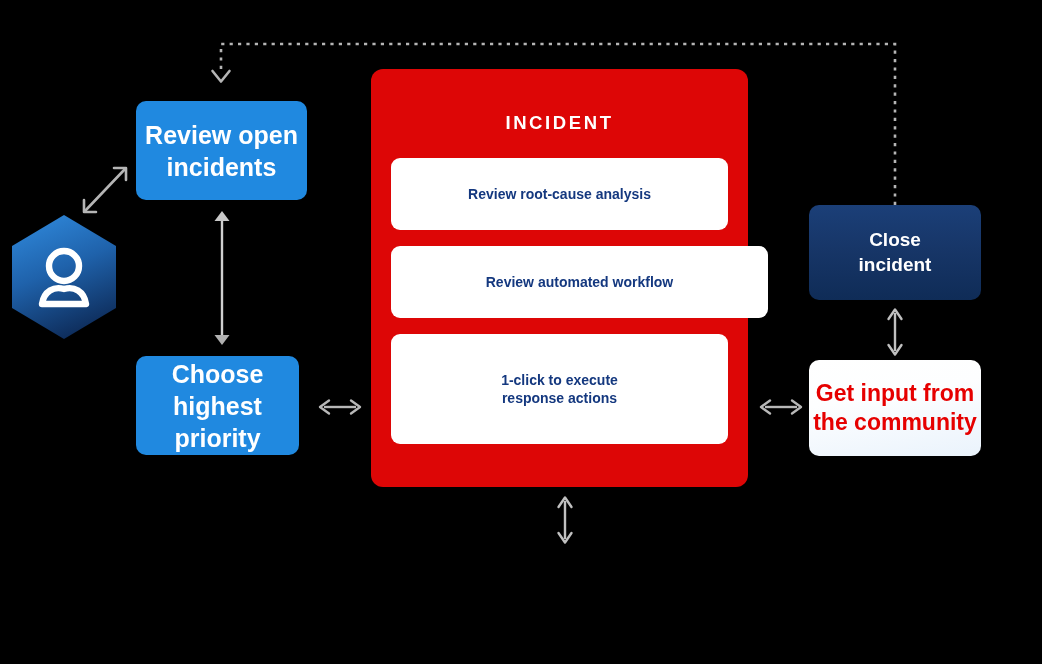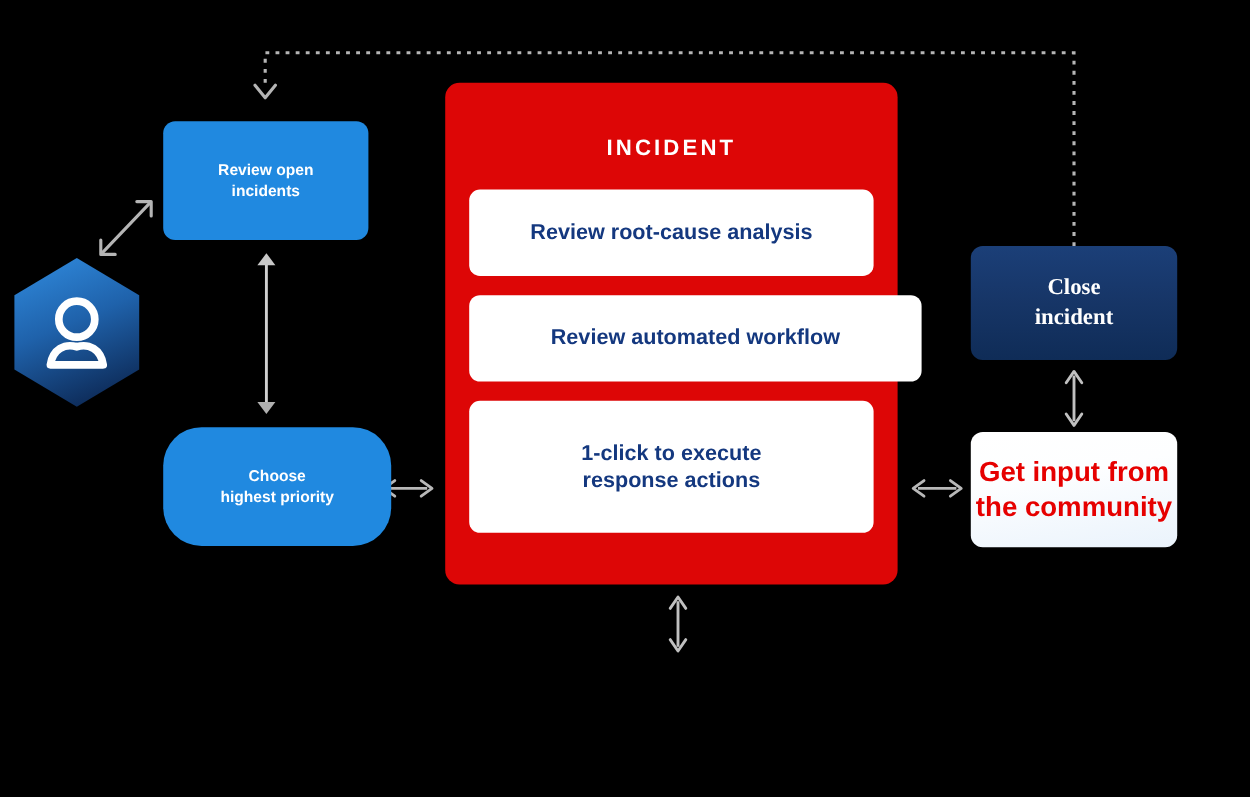--- a/index.html
+++ b/index.html
@@ -26,30 +26,29 @@
     text-align: center;
     font-weight: bold;
     line-height: 1.28;
   }
 
   
   .box-blue {
     background: #2089e0;
     color: #ffffff;
     border-radius: 10px;
-    font-size: 13px;
+    font-size: 25px;
   }
 
   
   .box-navy {
     background: linear-gradient(180deg, #1b3f78 0%, #173668 45%, #0f2c57 100%);
     color: #ffffff;
     border-radius: 10px;
     font-size: 19px;
-    font-family: Liberation Serif, serif;
   }
 
   
   .panel-red {
     position: absolute;
     background: #dd0606;
     border-radius: 12px;
     box-sizing: border-box;
   }
   .panel-title {
@@ -66,21 +65,21 @@
     position: absolute;
     box-sizing: border-box;
     background: #ffffff;
     border-radius: 9px;
     display: flex;
     align-items: center;
     justify-content: center;
     text-align: center;
     color: #14387f;
     font-weight: bold;
-    font-size: 18px;
+    font-size: 14px;
     line-height: 1.3;
   }
 
   
   .box-light {
     background: linear-gradient(170deg, #ffffff 0%, #fdfeff 38%, #eaf3fc 100%);
     color: #e60000;
     border-radius: 10px;
     font-size: 23px;
   }
@@ -173,21 +172,21 @@
         <path d="M 32 90 C 34 77, 44 72, 54 75 C 64 72, 74 77, 76 90 Z"></path>
       </g>
     </svg>
   </div>
 
   <div class="node box-blue" style="left:136px; top:101px; width:171px; height:99px;">
     <span style="white-space:pre-line;">Review open
 incidents</span>
   </div>
 
-  <div class="node box-blue" style="left:136px; top:356px; width:190px; height:99px;border-radius:32px;">
+  <div class="node box-blue" style="left:136px; top:356px; width:163px; height:99px;">
     <span style="white-space:pre-line;">Choose
 highest priority</span>
   </div>
 
   <div class="panel-red" style="left:371px; top:69px; width:377px; height:418px;">
 
     <div class="panel-title" style="top:43px;">INCIDENT</div>
 
     <div class="card-white" style="left:20px; top:89px; width:337px; height:72px;">
       <span style="white-space:pre-line;">Review root-cause analysis</span>

